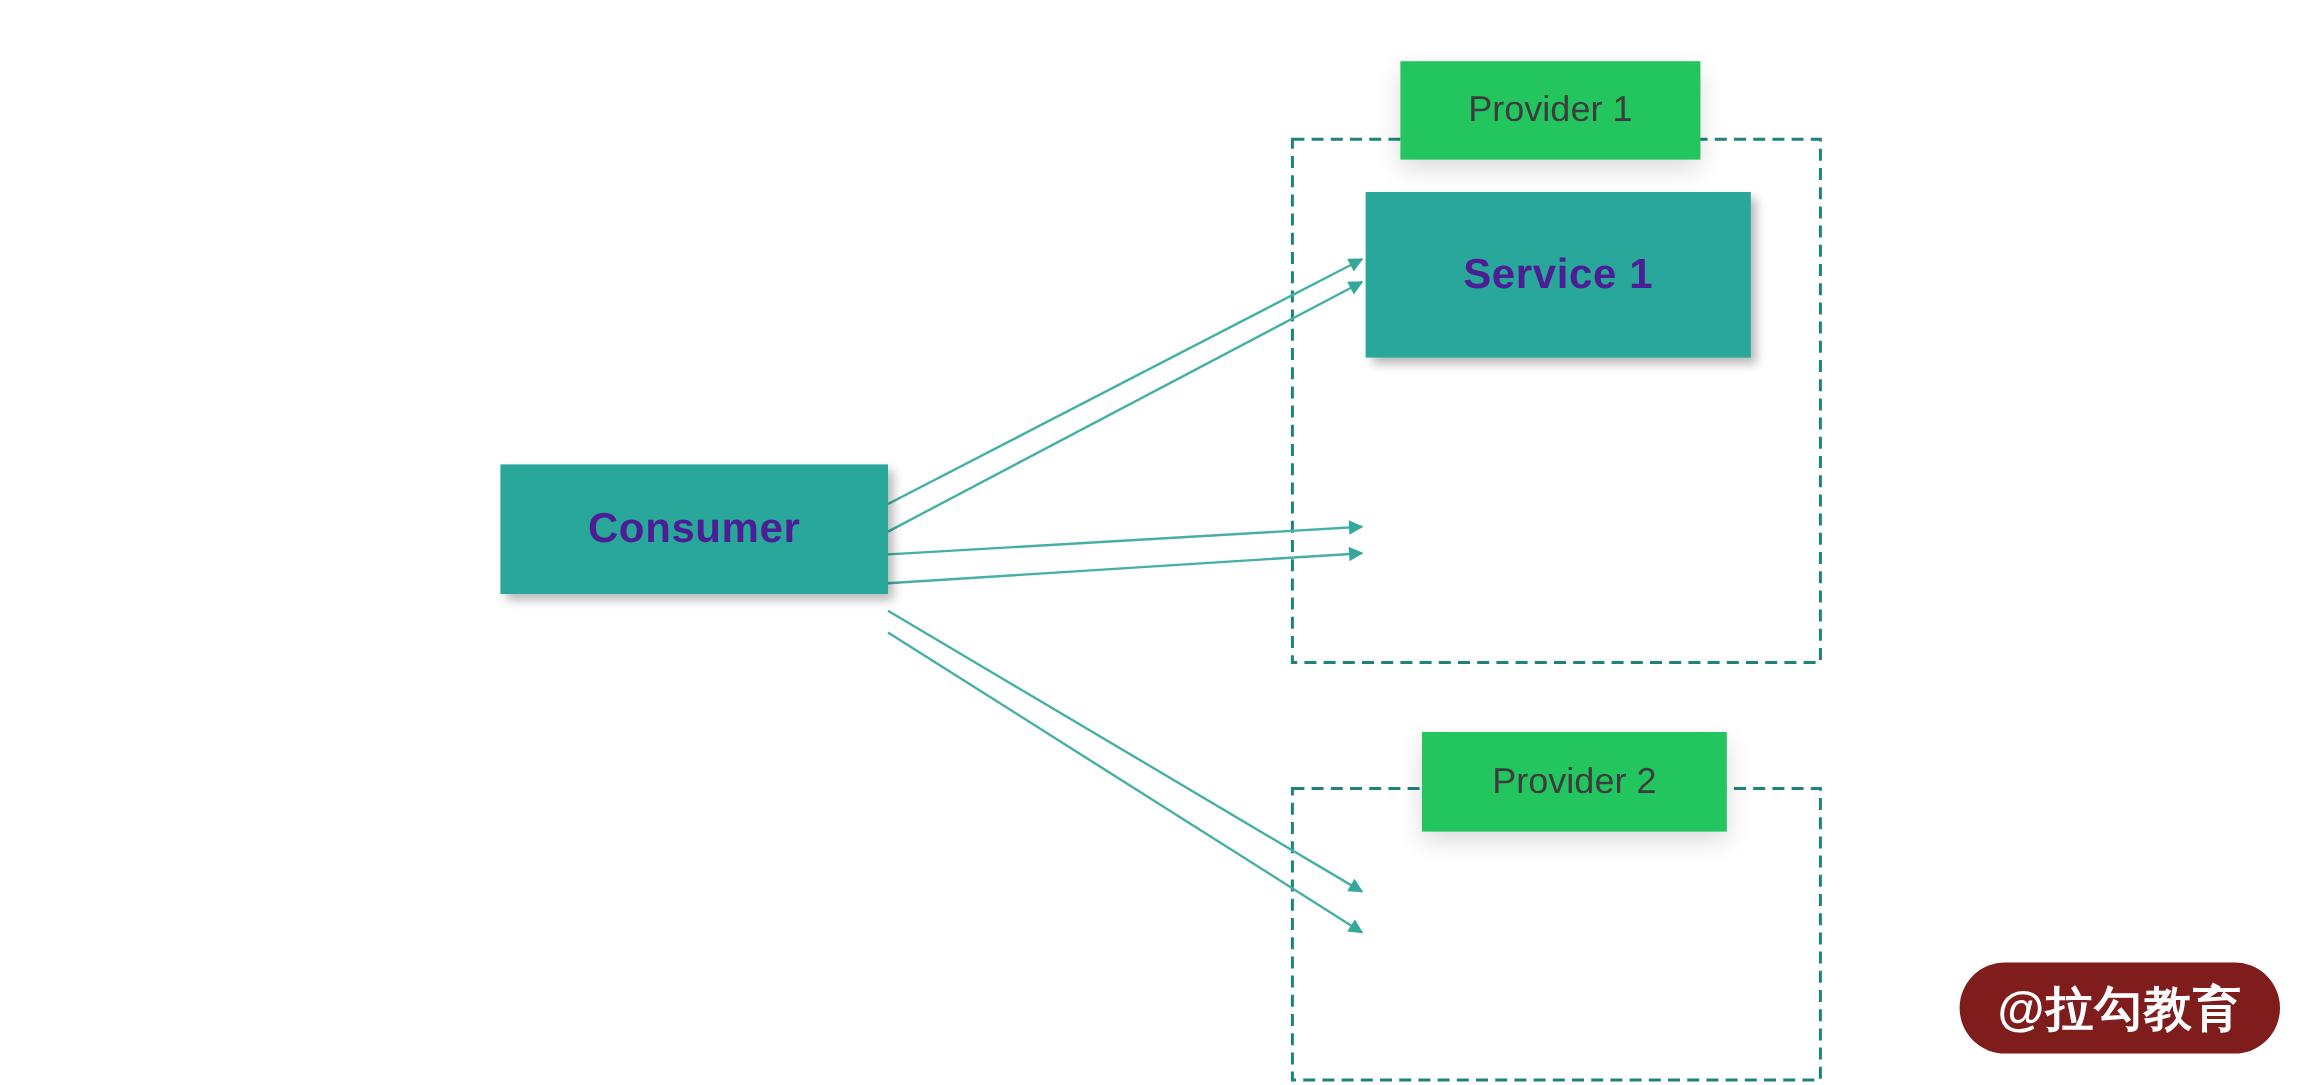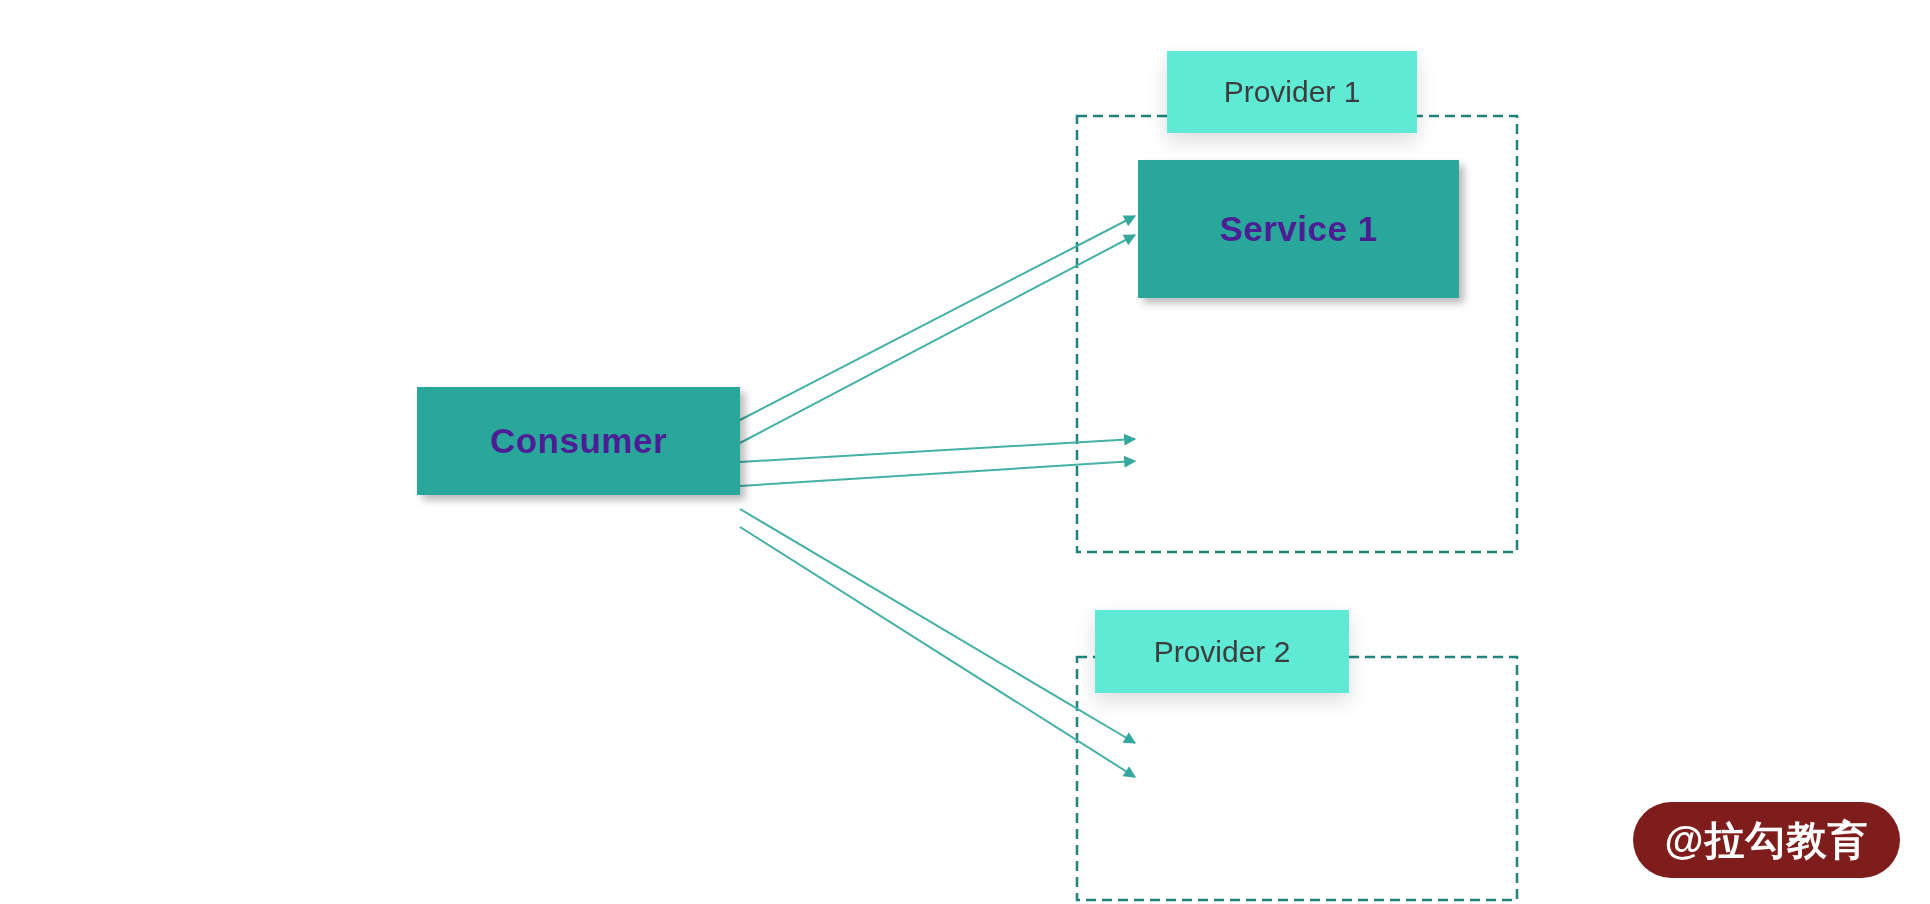--- a/index.html
+++ b/index.html
@@ -55,37 +55,37 @@
   }
   .service3-box {
     left: 1138px;
     top: 714px;
     width: 321px;
     height: 138px;
   }
   .provider-label {
     position: absolute;
     z-index: 3;
-    background: #5eead4;
+    background: #22c55e;
     box-shadow: 0 8px 20px rgba(0, 0, 0, 0.14);
     display: flex;
     align-items: center;
     justify-content: center;
     color: #3d3d3d;
     font-size: 30px;
     font-weight: 500;
   }
   .provider1-label {
     left: 1167px;
     top: 51px;
     width: 250px;
     height: 82px;
   }
   .provider2-label {
-    left: 1095px;
+    left: 1185px;
     top: 610px;
     width: 254px;
     height: 83px;
   }
   .watermark {
     position: absolute;
     z-index: 4;
     left: 1633px;
     top: 802px;
     width: 267px;

